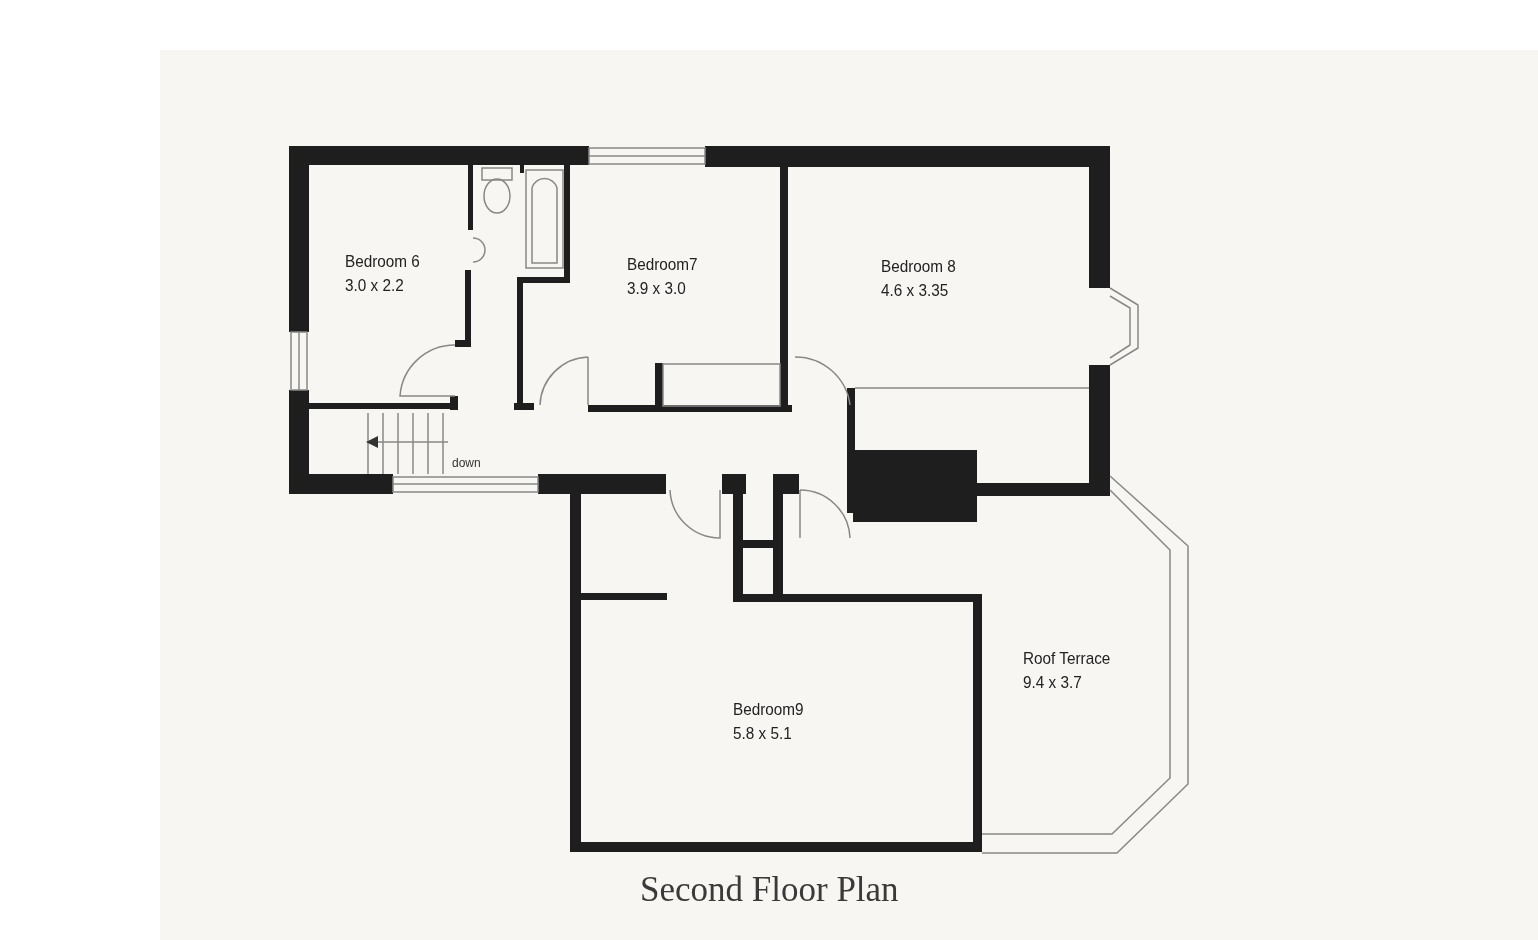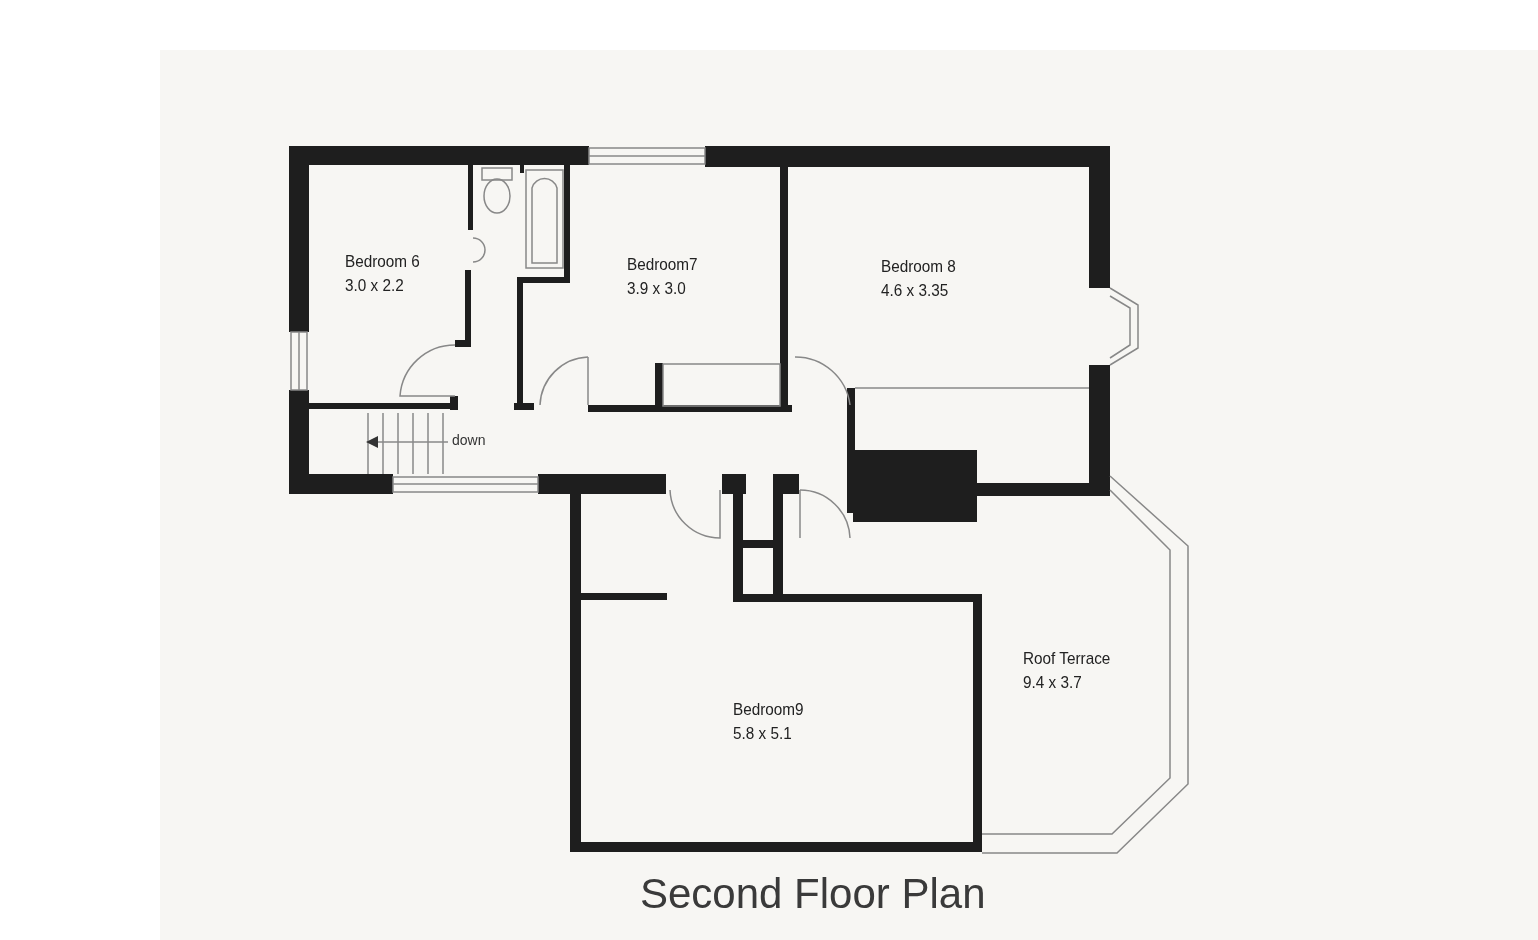--- a/index.html
+++ b/index.html
@@ -1,21 +1,21 @@
 <!DOCTYPE html>
 <html><head>
 <meta charset="utf-8">
 <style>
   html, body { margin:0; padding:0; }
   body { width:1538px; height:940px; background:#ffffff; position:relative; overflow:hidden; font-family:"Liberation Sans", sans-serif; }
   .paper { position:absolute; left:160px; top:50px; width:1378px; height:890px; background:#f7f6f3; }
   svg.plan { position:absolute; left:0; top:0; }
   .label { position:absolute; font-family:"Liberation Sans", sans-serif; color:#222; font-size:17px; line-height:24px; transform:scaleX(0.9); transform-origin:left top; }
-  .title { position:absolute; left:640px; top:870px; font-size:42px; color:#3a3a3a; font-family:Liberation Sans, sans-serif; }
-  .down { position:absolute; left:452px; top:432px; font-size:14px; color:#333; }
+  .title { position:absolute; left:640px; top:870px; font-size:35px; color:#3a3a3a; font-family:Liberation Serif, serif; }
+  .down { position:absolute; left:452px; top:456px; font-size:12px; color:#333; }
 </style>
 </head>
 <body>
 
 <div class="paper"></div>
 
 <svg class="plan" width="1538" height="940">
   <g fill="#1e1e1e">
 
     <rect x="289" y="146" width="300" height="19"></rect>

